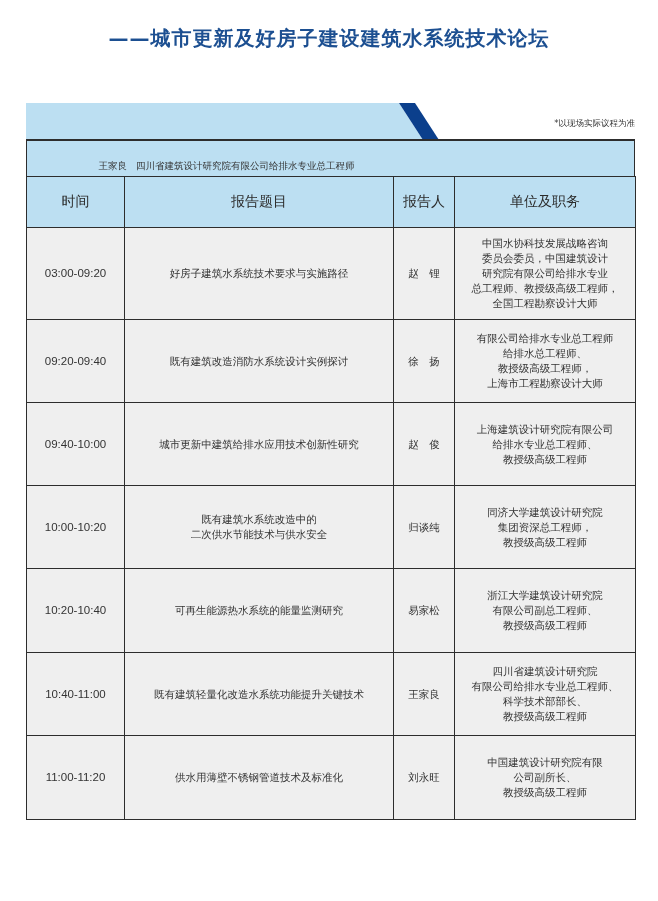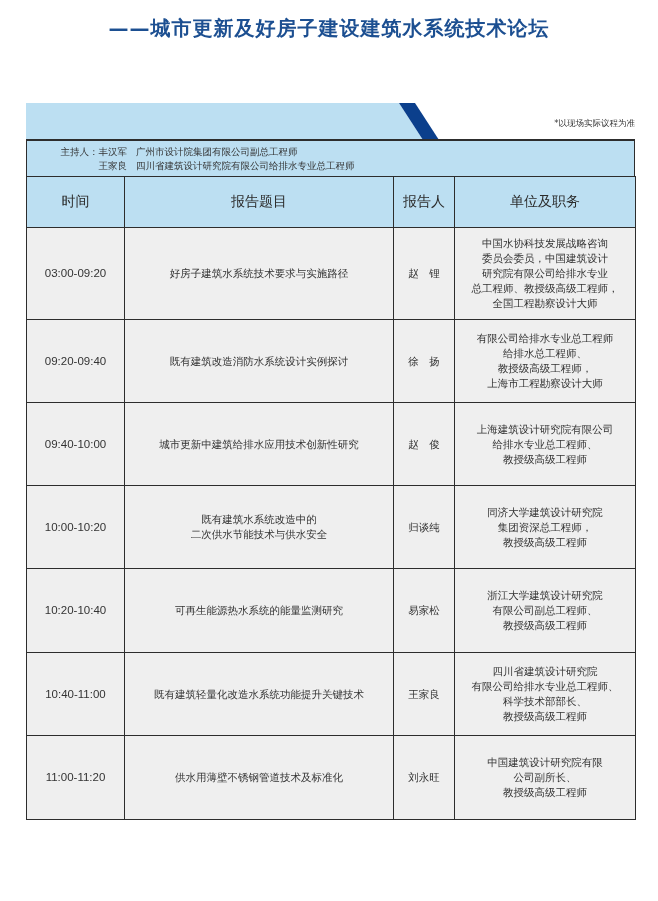--- a/index.html
+++ b/index.html
@@ -25,20 +25,21 @@
       font-weight: bold;
     }
     .title-line1 {
       font-size: 20px;
       line-height: 28px;
       letter-spacing: 1px;
     }
     .title-line2 {
       font-size: 20px;
       line-height: 28px;
+      margin-top: 10px;
       letter-spacing: 1px;
     }
     .banner {
       position: absolute;
       left: 26px;
       top: 103px;
       width: 609px;
       height: 37px;
     }
     .banner svg {
@@ -154,23 +155,20 @@
 <div class="banner">
   <svg width="609" height="37" viewBox="0 0 609 37">
     <polygon points="0,0 373,0 397,37 0,37" fill="#bcdff2"></polygon>
     <polygon points="373,0 389,0 413,37 397,37" fill="#0b3f8c"></polygon>
     <line x1="0" y1="36.5" x2="609" y2="36.5" stroke="#2d2d2d" stroke-width="1"></line>
   </svg>
   <div class="banner-note">*以现场实际议程为准</div>
 </div>
 
 <div class="host-row">
-  <div class="host-line" style="top:4px;">
-    <span class="lab"><span>主持人：</span><span>丰汉军</span></span><span class="org">广州市设计院集团有限公司副总工程师</span>
-  </div>
   <div class="host-line" style="top:18px;">
     <span class="lab">王家良</span><span class="org">四川省建筑设计研究院有限公司给排水专业总工程师</span>
   </div>
 </div>
 
 <table class="agenda">
   <colgroup>
     <col style="width:98px">
     <col style="width:269px">
     <col style="width:61px">

